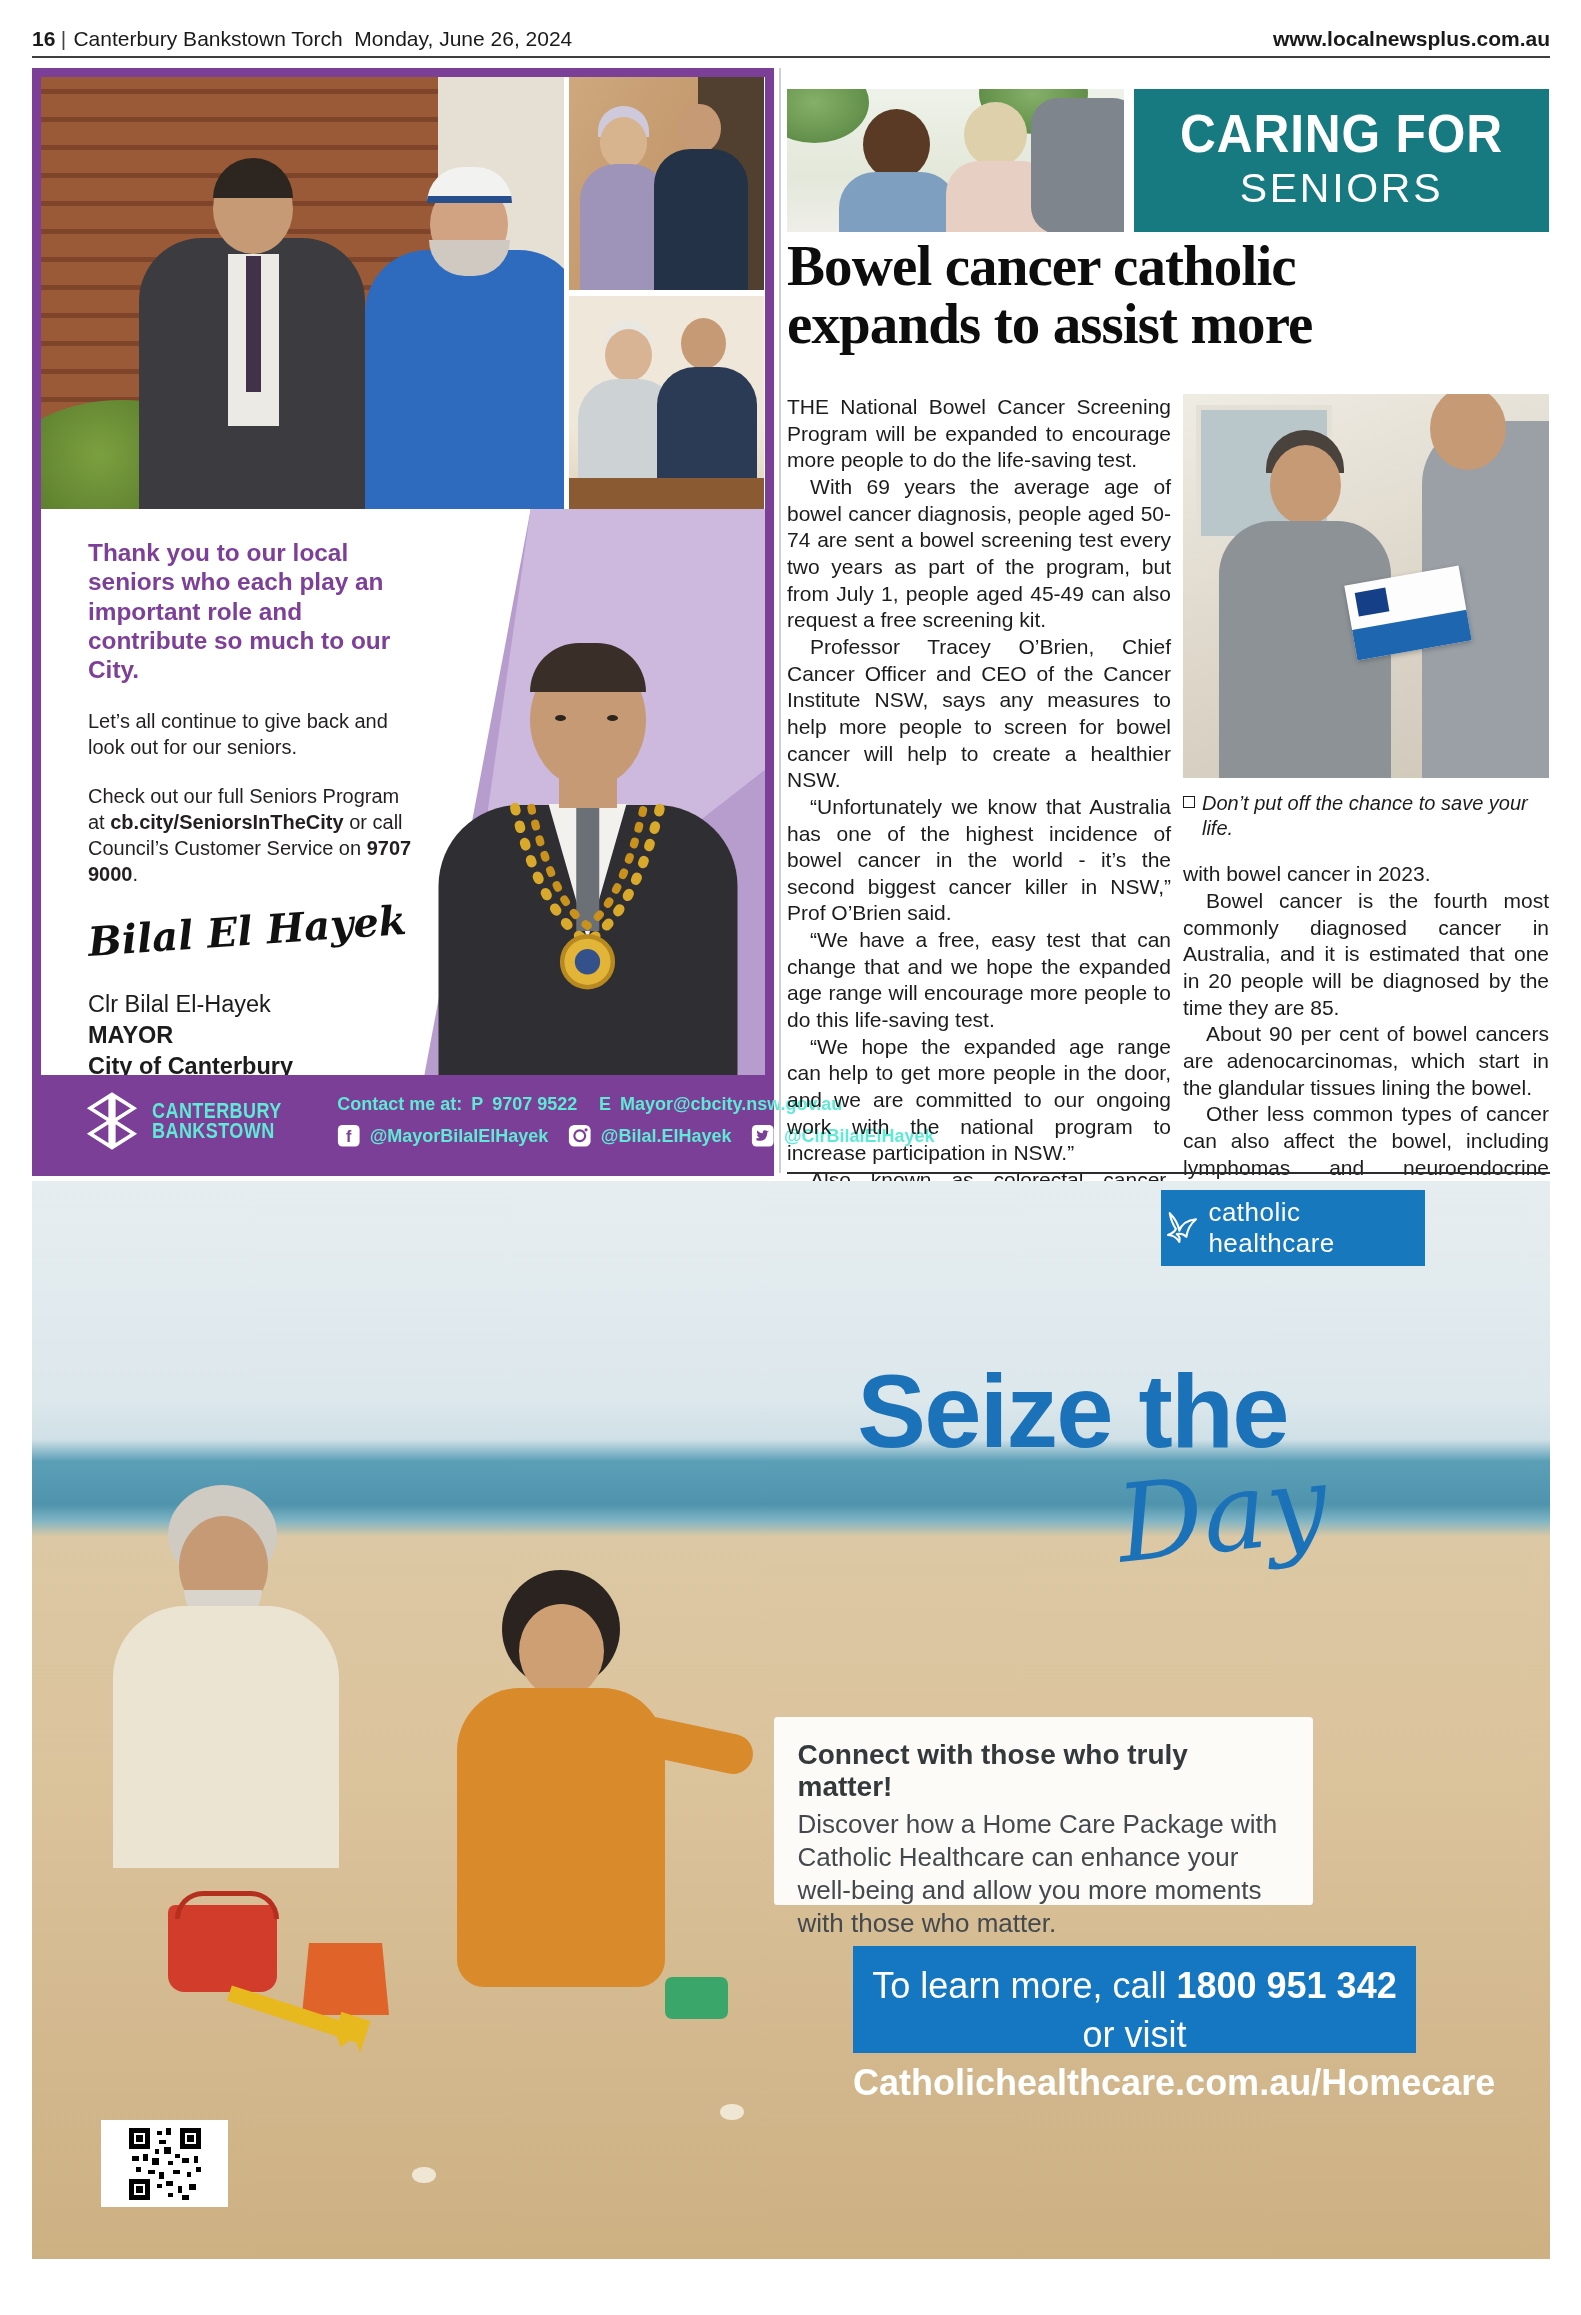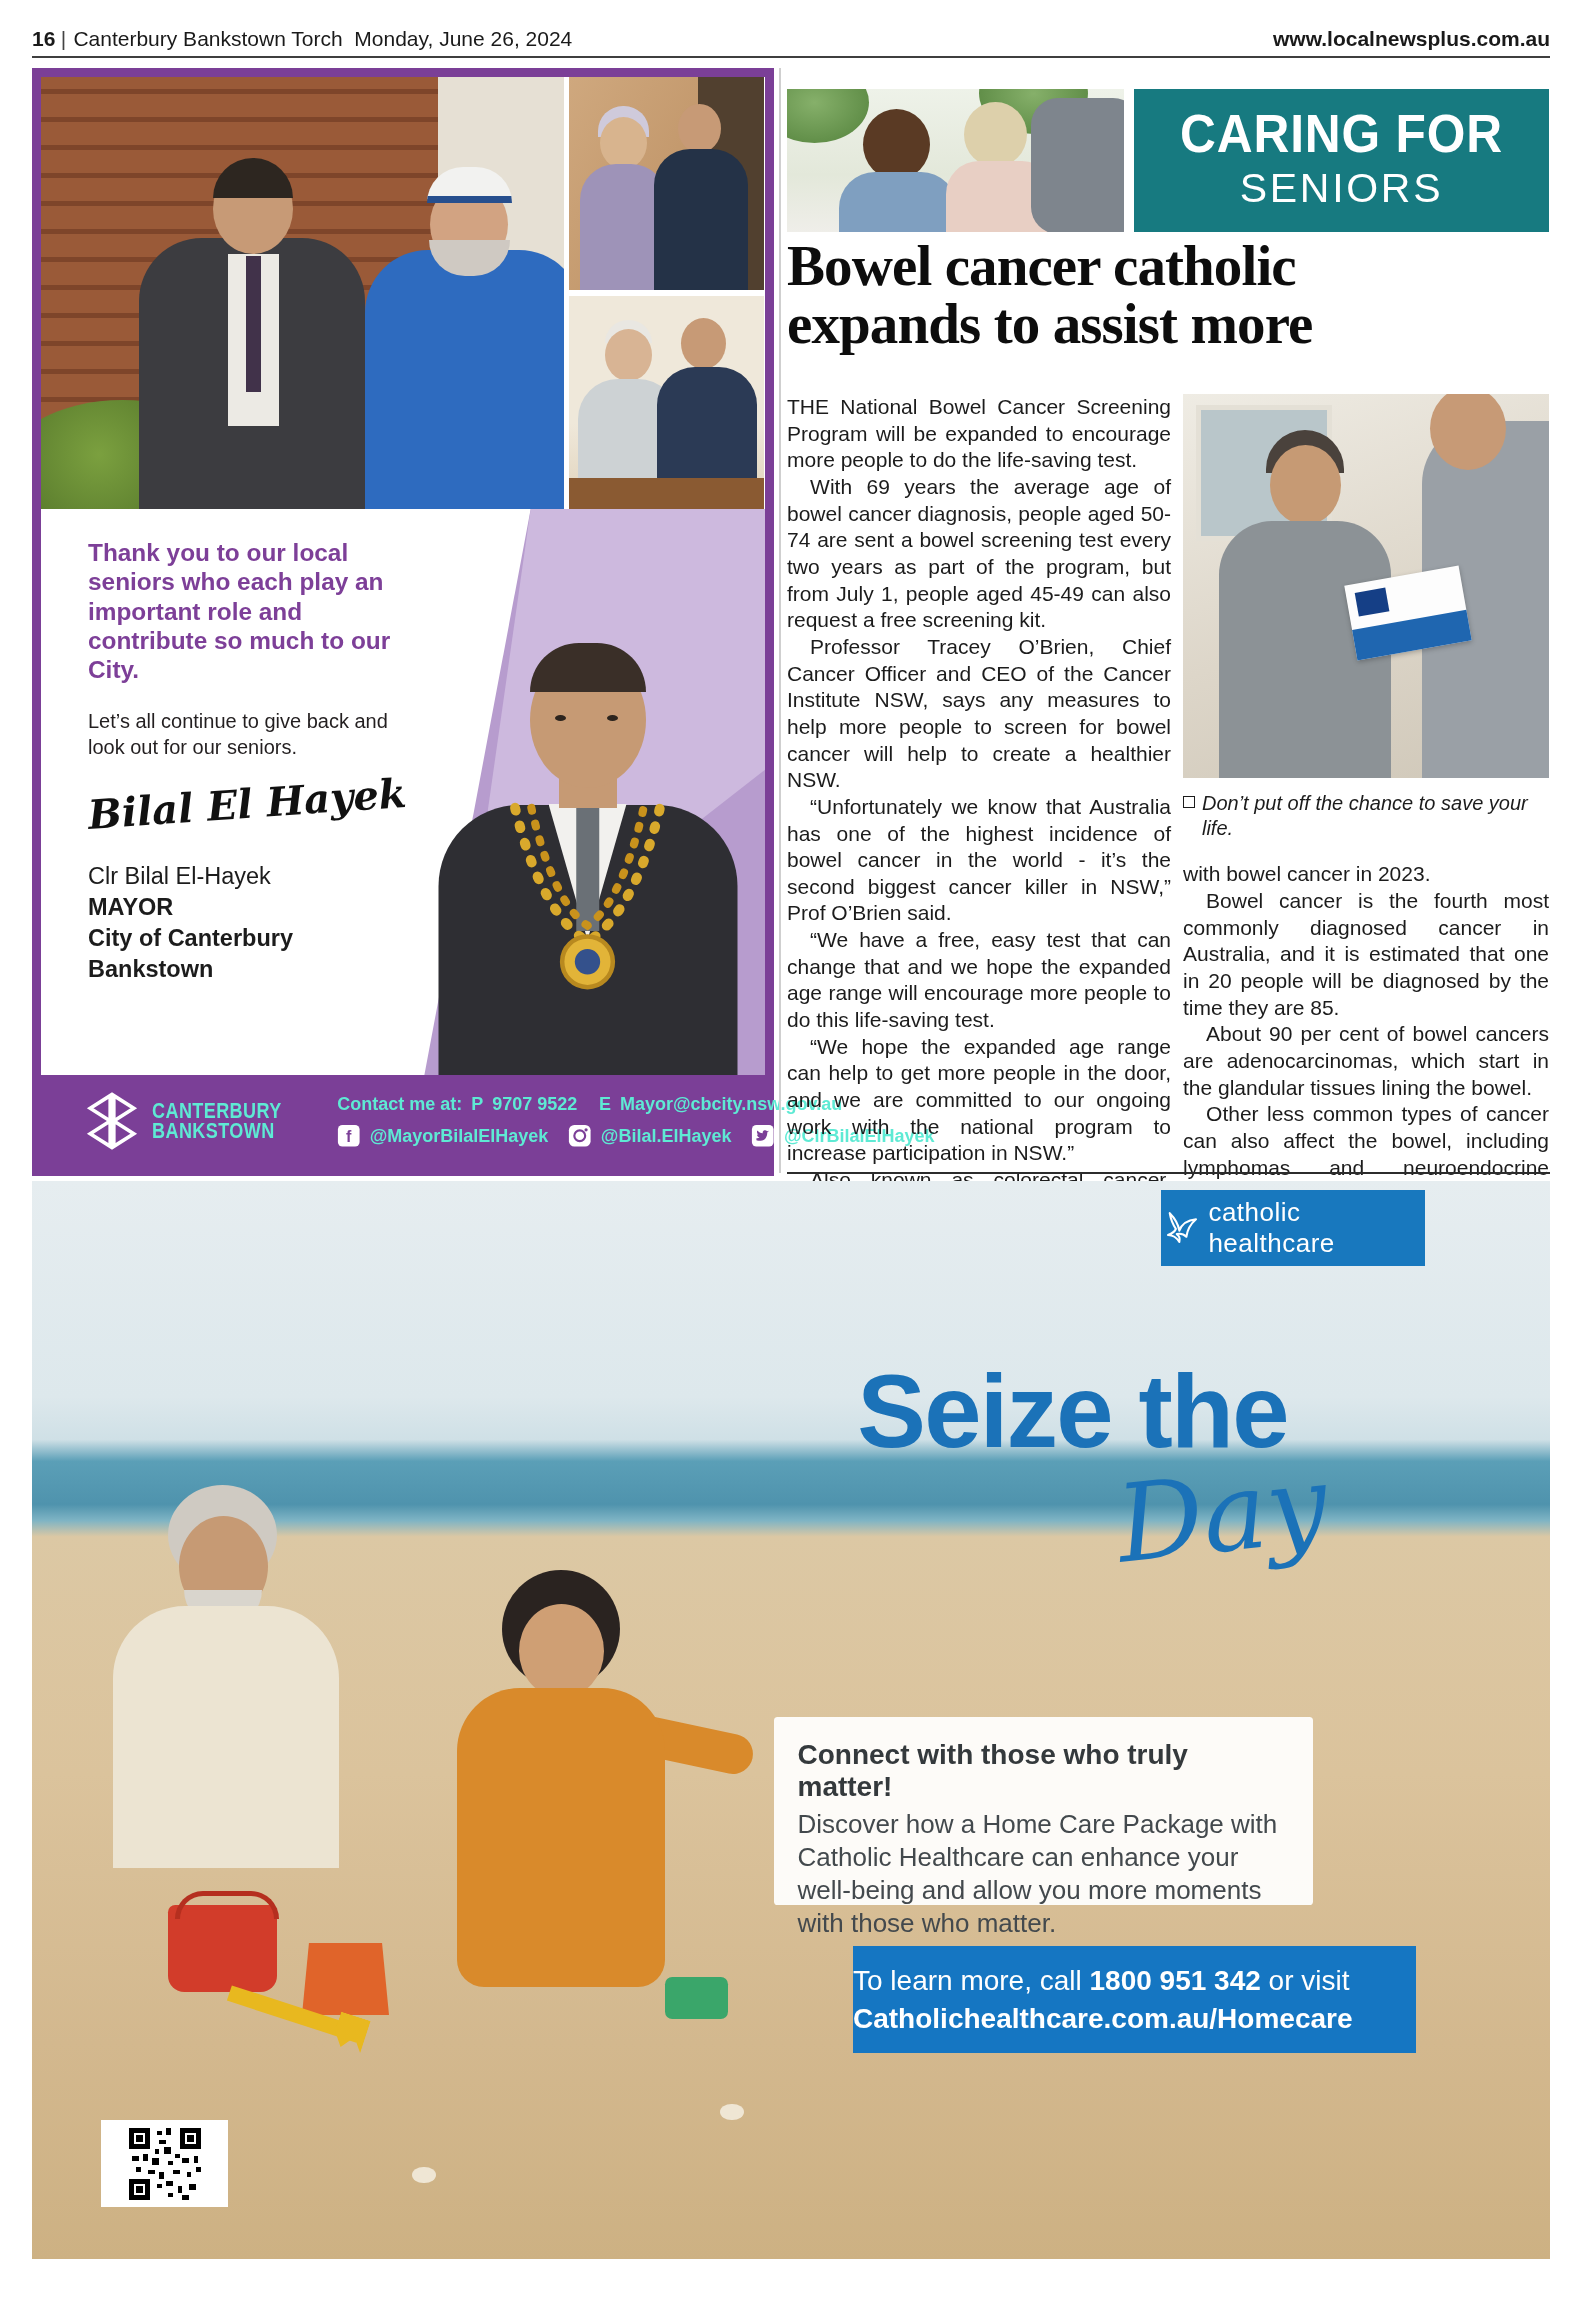--- a/index.html
+++ b/index.html
@@ -141,21 +141,21 @@
   .hero1 { position:absolute; left:724px; top:172px; width:633px; text-align:center;
            font-size:103px; font-weight:bold; color:#1b72b8; letter-spacing:-1.8px; }
   .hero2 { position:absolute; left:1000px; top:271px; width:380px; text-align:center;
            font-family:"DejaVu Serif", serif; font-style:italic; font-size:107px; color:#1b72b8;
            transform:rotate(-6deg); }
   .hc-panel { position:absolute; left:742px; top:536px; width:539px; height:188px;
               background:rgba(255,255,255,0.93); border-radius:3.6px; padding:22px 23.5px; color:#43494d; }
   .hc-panel h3 { font-size:28px; font-weight:bold; color:#34393c; margin-bottom:5.4px; }
   .hc-panel p { font-size:26px; line-height:1.26; }
   .hc-cta { position:absolute; left:821px; top:765px; width:563px; height:107px; background:#1576c2;
-            color:#fff; text-align:left; padding-top:16.3px; font-size:28px; line-height:1.35; }
+            color:#fff; text-align:center; padding-top:16.3px; font-size:36px; line-height:1.35; }
   .hc-cta .b { font-weight:bold; }
 
   
   .gd-hair { position:absolute; left:136px; top:304px; width:109px; height:100px; border-radius:50%; background:#cfcac2; }
   .gd-face { position:absolute; left:147px; top:335px; width:89px; height:101px; border-radius:50%; background:#c69a74; }
   .gd-beard { position:absolute; left:152px; top:409px; width:78px; height:36px; border-radius:0 0 36px 36px; background:#d9d5cd; }
   .gd-body { position:absolute; left:81px; top:425px; width:226px; height:262px; border-radius:72px 72px 0 0;
              background:#ece4d2; }
   .girl-hair { position:absolute; left:470px; top:389px; width:118px; height:118px; border-radius:50%; background:#2a2320; }
   .girl-face { position:absolute; left:487px; top:423px; width:85px; height:94px; border-radius:50%; background:#cf9f74; }
@@ -242,20 +242,23 @@
         <path d="M116,330 C140,430 175,465 196,478 C217,465 252,430 276,330" fill="none" stroke="#d9a92c" stroke-width="11" stroke-linecap="round" stroke-dasharray="3 17"></path>
         <path d="M134,330 C154,418 180,450 196,460 C212,450 238,418 258,330" fill="none" stroke="#c9921c" stroke-width="9" stroke-linecap="round" stroke-dasharray="3 15"></path>
         <circle cx="196" cy="500" r="28" fill="#e2b438" stroke="#b8891f" stroke-width="5"></circle>
         <circle cx="196" cy="500" r="14" fill="#34518c"></circle>
       </svg>
     </div>
 
     <div class="mayor-copy">
       <div class="mc-head">Thank you to our local seniors who each play an important role and contribute so much to our City.</div>
       <div class="mc-p">Let’s all continue to give back and look out for our seniors.</div>
+      <div class="mc-p">
+        <span>Check out our full Seniors Program at </span><b>cb.city/SeniorsInTheCity</b><span> or call Council’s Customer Service on </span><b>9707 9000</b><span>.</span>
+      </div>
       <div class="mc-sig">Bilal El Hayek</div>
       <div class="mc-name">
         <div>Clr Bilal El-Hayek</div>
         <div class="b">MAYOR</div>
         <div class="b">City of Canterbury</div>
         <div class="b">Bankstown</div>
       </div>
     </div>
 
     <div class="mayor-footer">

